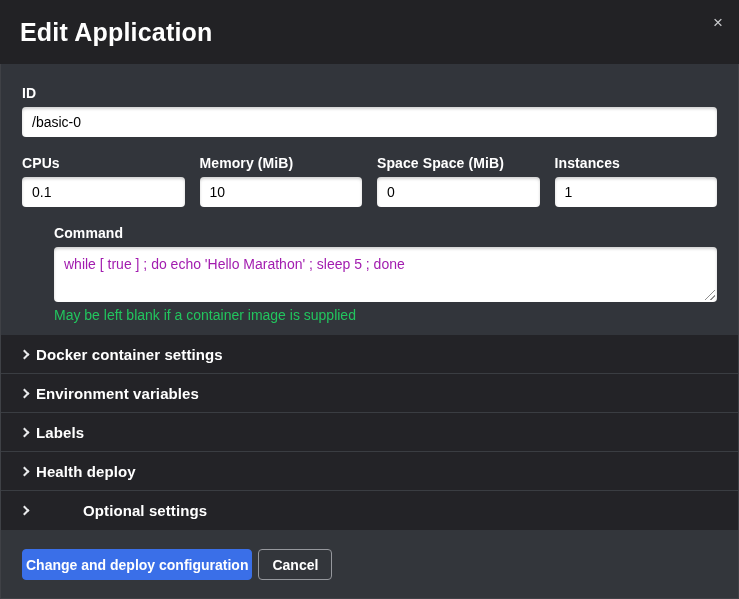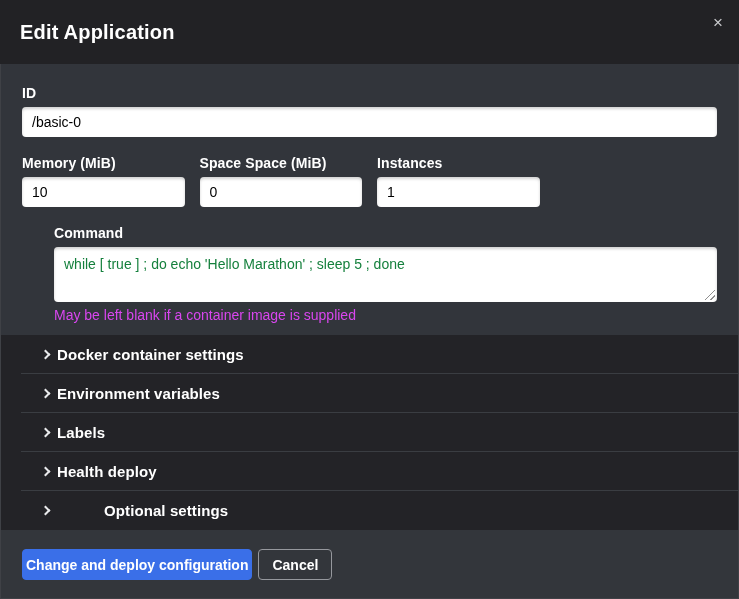--- a/index.html
+++ b/index.html
@@ -12,21 +12,21 @@
     overflow:hidden;
     position:relative;
   }
   
   .modal-header{
     height:64px;background:#222225;
     display:flex;align-items:center;
     padding:0 20px;position:relative;
   }
   .modal-title{
-    margin:0;font-size:20px;font-weight:700;color:#ffffff;letter-spacing:0.2px;
+    margin:0;font-size:25px;font-weight:700;color:#ffffff;letter-spacing:0.2px;
   }
   .close-btn{
     position:absolute;top:12px;right:12px;
     background:none;border:0;padding:2px 4px;
     color:#c9cacd;font-size:17px;line-height:1;
     font-family:"Liberation Sans","DejaVu Sans",sans-serif;
     cursor:pointer;
   }
   
   .form-body{
@@ -48,35 +48,35 @@
   .field-grid{
     margin-top:19px;
     display:grid;grid-template-columns:repeat(4,1fr);column-gap:15px;
   }
   .field-command{margin-top:19px;margin-left:32px;}
   .textarea-wrap{position:relative;}
   .command-textarea{
     display:block;width:100%;height:55px;
     border:0;border-radius:4px;background:#ffffff;
     box-shadow:inset 0 2px 3px rgba(0,0,0,0.18);
-    padding:8px 10px;font-size:14px;color:#15803d;
+    padding:8px 10px;font-size:14px;color:#a21caf;
     font-family:"Liberation Sans","DejaVu Sans",sans-serif;
     resize:none;outline:none;line-height:1.35;
   }
   .resize-handle{
     position:absolute;right:2px;bottom:2px;width:11px;height:11px;
     clip-path:polygon(100% 0,100% 100%,0 100%);
     background:repeating-linear-gradient(135deg,#8f8f8f 0 1px,transparent 1px 4px);
     cursor:nwse-resize;
   }
   .help-text{
-    margin:6px 0 0 0;font-size:14px;line-height:14px;color:#d946ef;
+    margin:6px 0 0 0;font-size:14px;line-height:14px;color:#22c55e;
   }
   
-  .accordion{background:#232327;padding-left:21px;}
+  .accordion{background:#232327;}
   .accordion-row{
     height:39px;display:flex;align-items:center;
     padding:0 20px;cursor:pointer;
     border-bottom:1px solid #3a3d42;
   }
   .accordion-row:last-child{border-bottom:0;gap:47px;}
   .chevron{
     width:7px;height:7px;flex:0 0 auto;
     border-top:2px solid #e9eaec;border-right:2px solid #e9eaec;
     transform:rotate(45deg);
@@ -116,20 +116,24 @@
   </header>
 
   <div class="form-body">
 
     <div class="field">
       <label>ID</label>
       <input class="text-input" type="text" value="/basic-0" style="">
     </div>
 
     <div class="field-grid">
+      <div class="field">
+        <label>CPUs</label>
+        <input class="text-input" type="text" value="0.1" style="">
+      </div>
       <div class="field">
         <label>Memory (MiB)</label>
         <input class="text-input" type="text" value="10" style="">
       </div>
       <div class="field">
         <label>Space Space (MiB)</label>
         <input class="text-input" type="text" value="0" style="">
       </div>
       <div class="field">
         <label>Instances</label>

